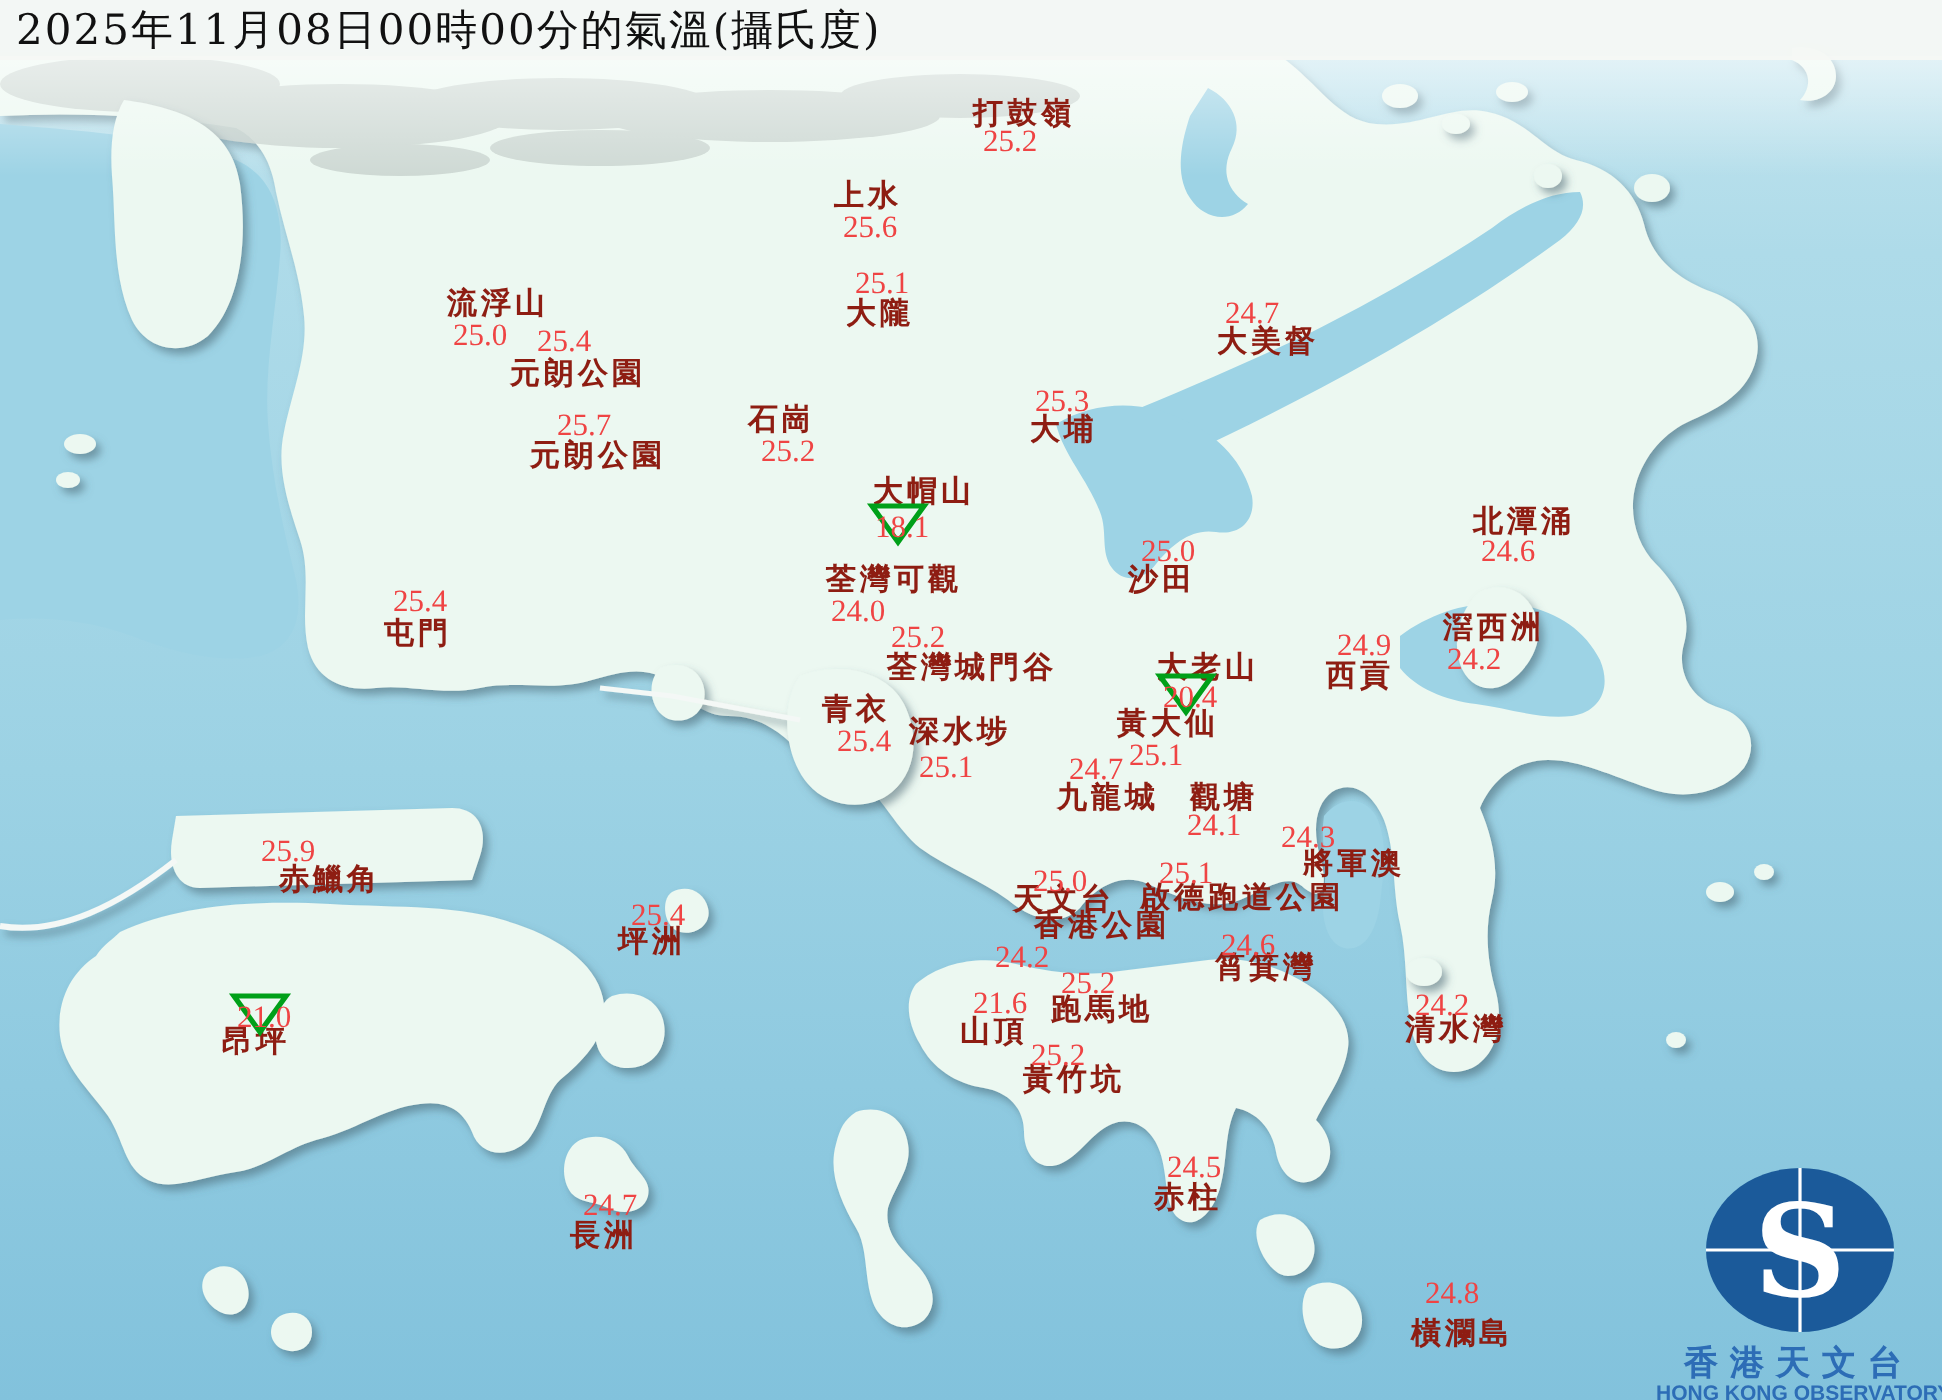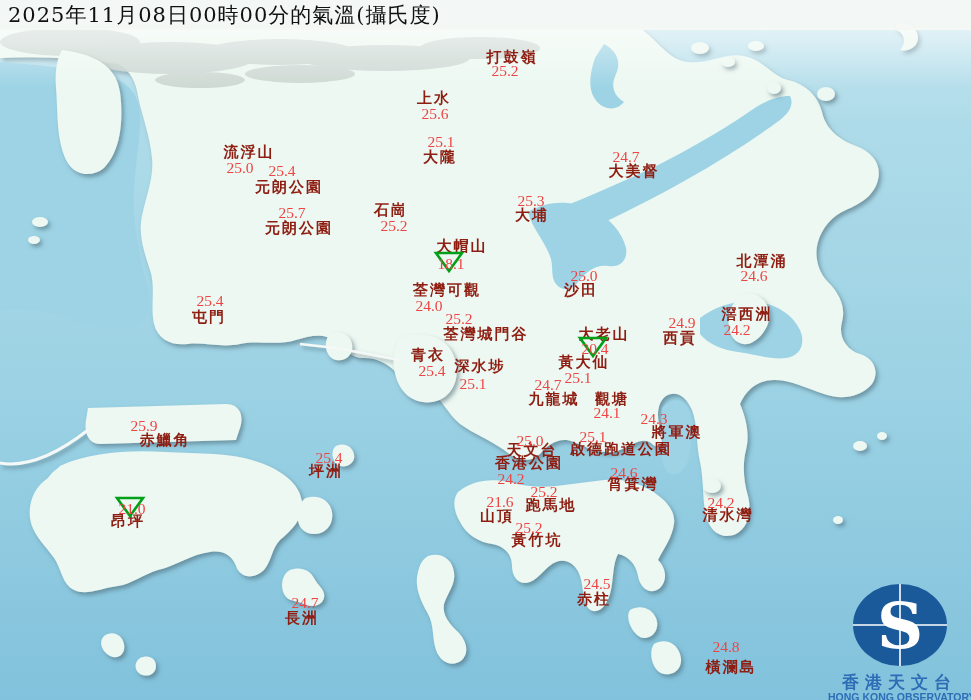--- a/index.html
+++ b/index.html
@@ -229,21 +229,21 @@
       <span class="st-name" style="left: 554px; top: 399px;">九龍城</span>
       <span class="st-temp" style="left: 607px; top: 413px;">24.1</span>
       <span class="st-name" style="left: 612px; top: 399px;">觀塘</span>
       <span class="st-temp" style="left: 530px; top: 441px;">25.0</span>
       <span class="st-name" style="left: 532px; top: 450px;">天文台</span>
       <span class="st-temp" style="left: 654px; top: 419px;">24.3</span>
       <span class="st-name" style="left: 657px; top: 432px; margin-left: 20px;">將軍澳</span>
       <span class="st-temp" style="left: 593px; top: 437px;">25.1</span>
       <span class="st-name" style="left: 621px; top: 449px;">啟德跑道公園</span>
       <span class="st-temp" style="left: 511px; top: 479px;">24.2</span>
-      <span class="st-name" style="left: 529px; top: 463px;">香港公園</span>
+      <span class="st-name" style="left: 551px; top: 463px;">香港公園</span>
       <span class="st-temp" style="left: 624px; top: 473px;">24.6</span>
       <span class="st-name" style="left: 633px; top: 484px; text-align: center;">筲箕灣</span>
       <span class="st-temp" style="left: 544px; top: 492px;">25.2</span>
       <span class="st-name" style="left: 551px; top: 505px; text-align: center;">跑馬地</span>
       <span class="st-temp" style="left: 500px; top: 502px;">21.6</span>
       <span class="st-name" style="left: 497px; top: 516px;">山頂</span>
       <span class="st-temp" style="left: 529px; top: 528px;">25.2</span>
       <span class="st-name" style="left: 537px; top: 540px;">黃竹坑</span>
       <span class="st-temp" style="left: 597px; top: 584px;">24.5</span>
       <span class="st-name" style="left: 594px; top: 599px;">赤柱</span>

